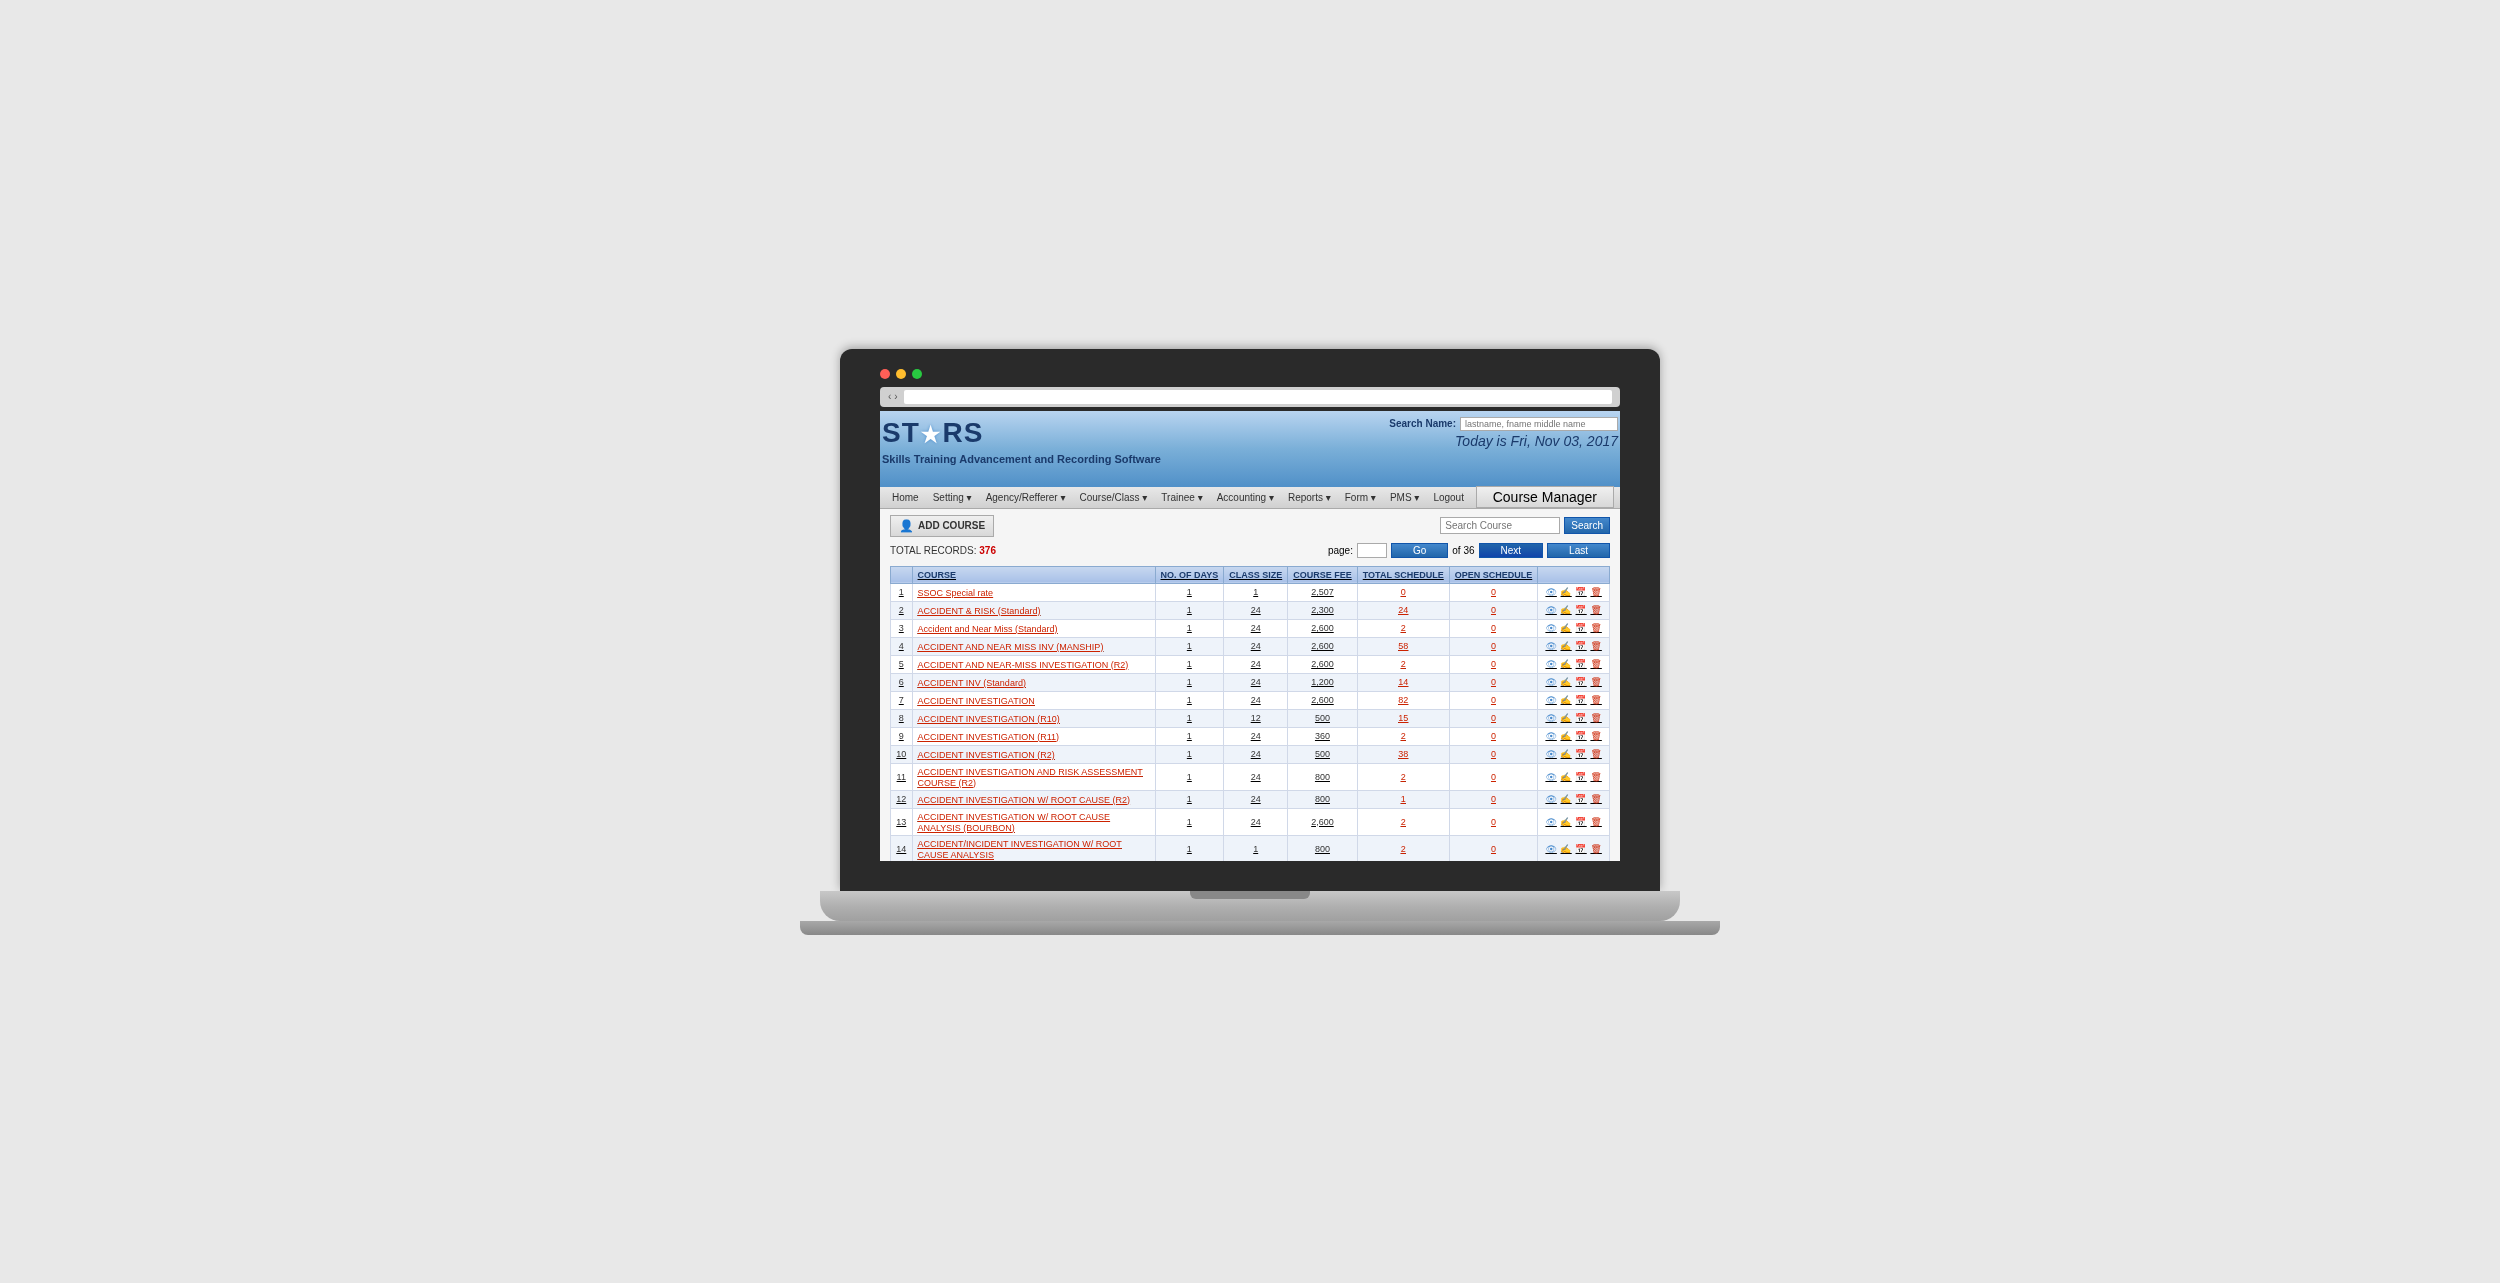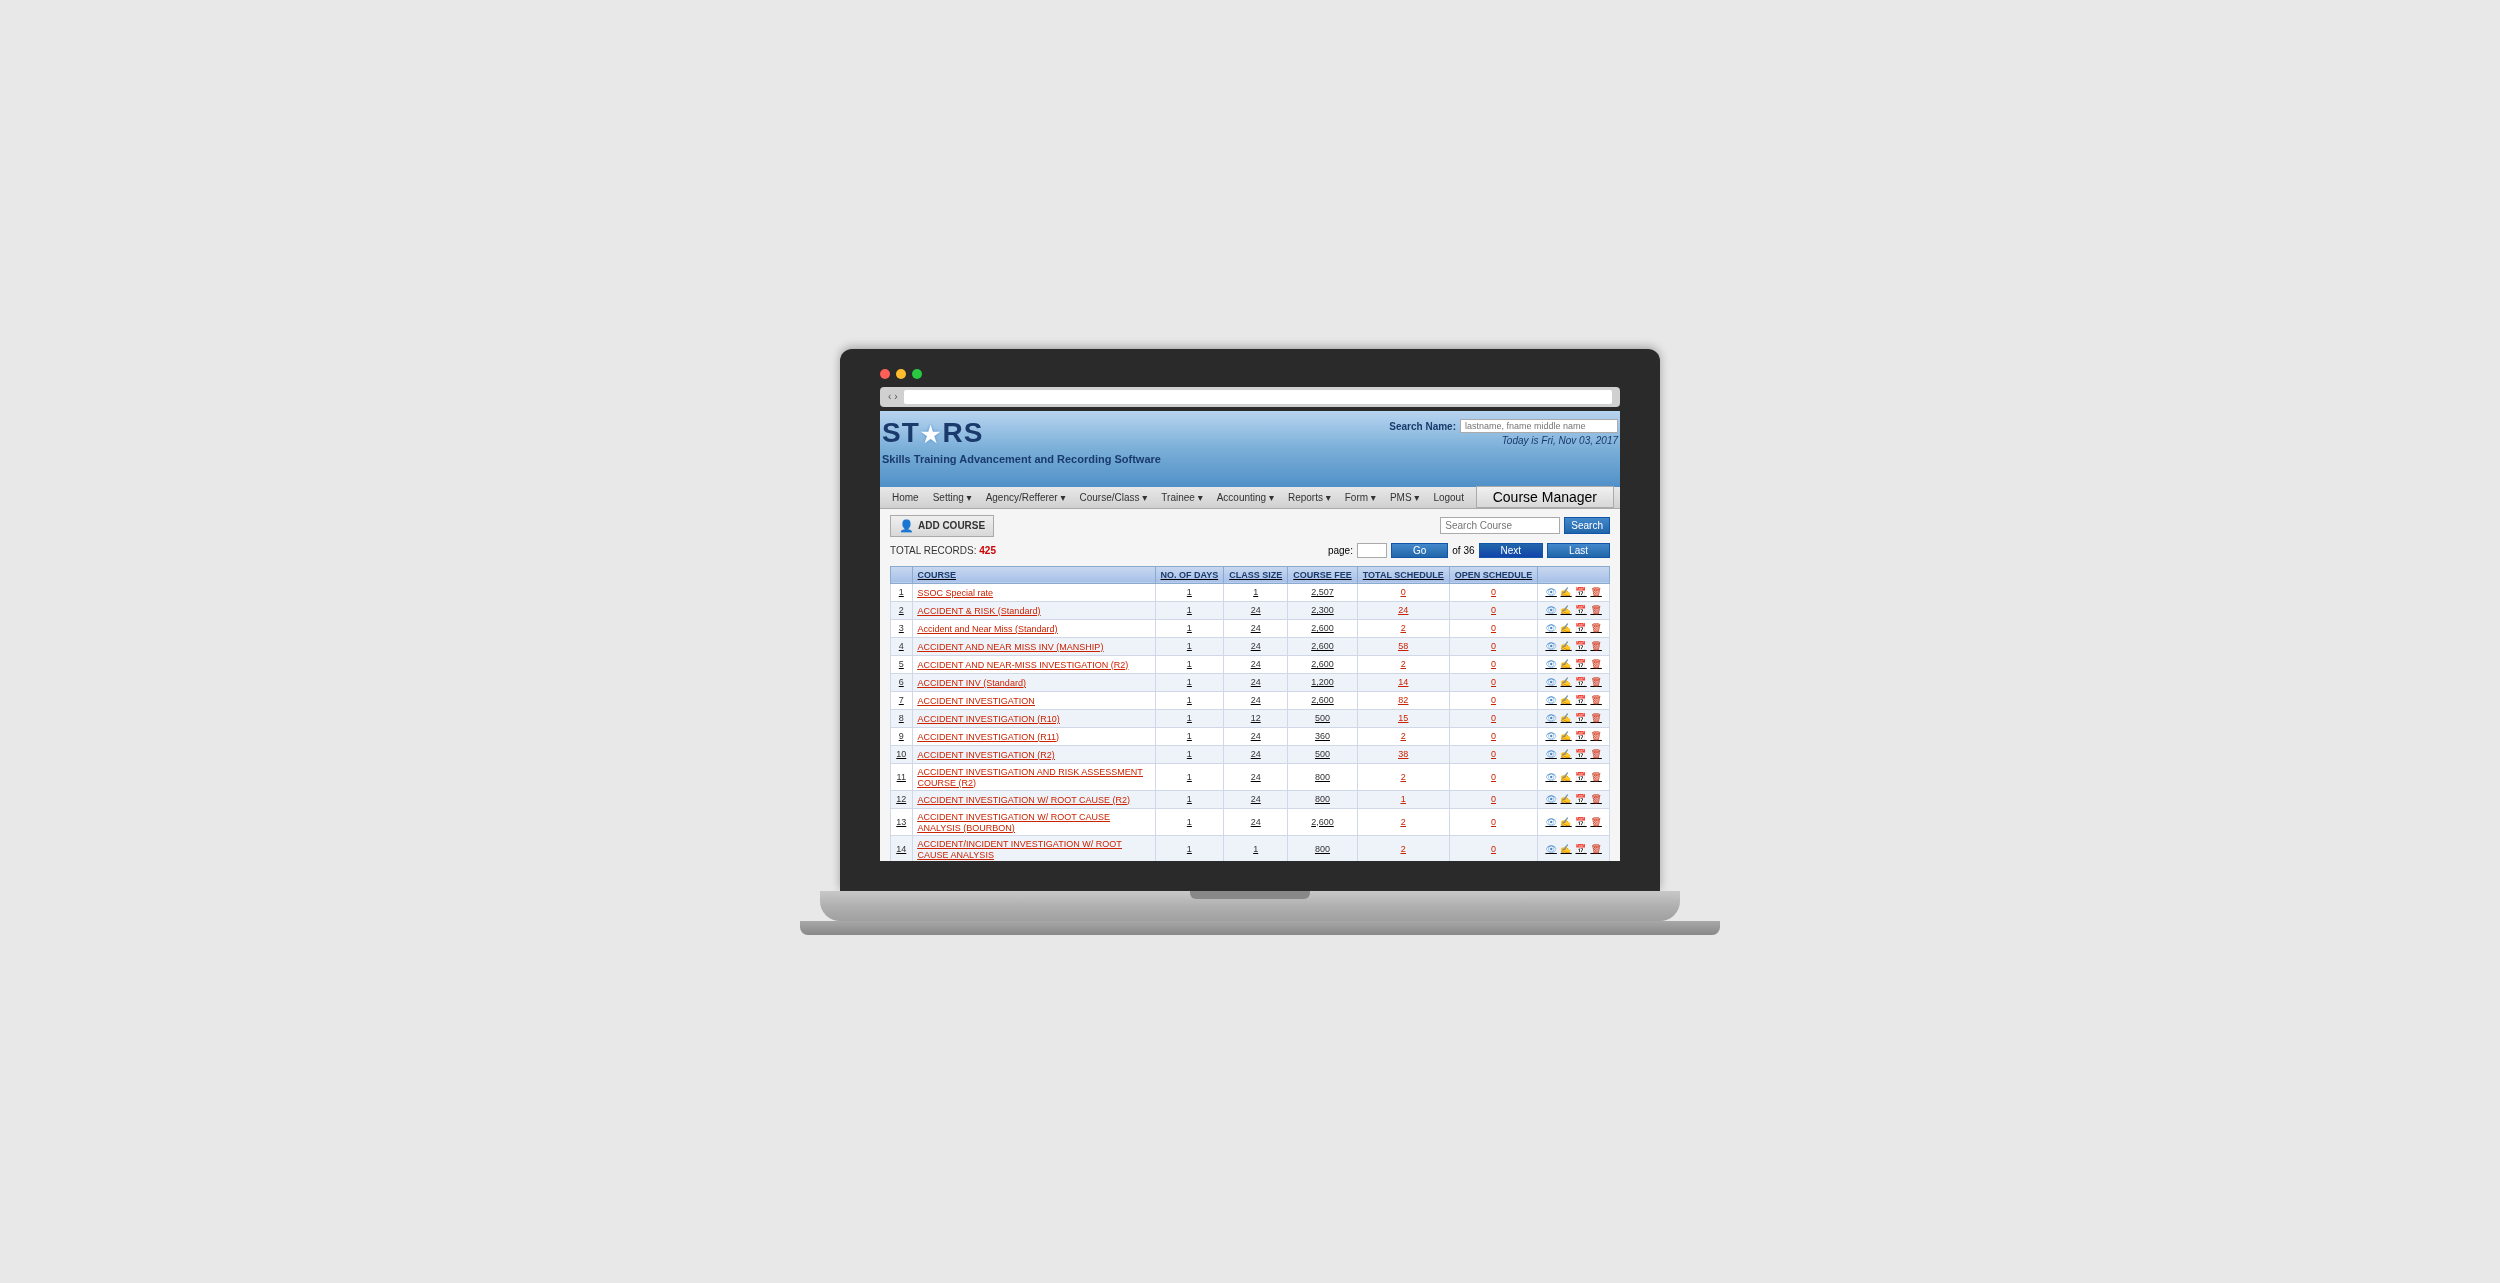--- a/index.html
+++ b/index.html
@@ -139,21 +139,21 @@
     .search-name-input {
       border: 1px solid #aaa;
       padding: 1px 4px;
       font-size: 9px;
       color: #888;
       background: white;
       width: 158px;
     }
 
     .date-line {
-      font-size: 10px;
+      font-size: 14px;
       color: #1a3a6b;
       font-style: italic;
       margin-top: 2px;
     }
 
     .app-subtitle {
       font-size: 11px;
       color: #1a3a6b;
       margin-bottom: 16px;
     }
@@ -457,21 +457,21 @@
           </button>
           <div class="search-course-area">
             <input class="search-course-input" type="text" placeholder="Search Course" style="">
             <button class="search-btn">Search</button>
           </div>
         </div>
 
         <div style="display:flex; justify-content:space-between; align-items:center; margin-bottom:4px;">
           <div class="total-records">
             <span>TOTAL RECORDS:</span>
-            <strong>425</strong>
+            <strong>376</strong>
           </div>
           <div class="pagination-row">
             <span>page:</span>
             <input class="pagination-input" type="text" style="">
             <button class="pagination-btn">Go</button>
             <span>of 36</span>
             <button class="pagination-btn active">Next</button>
             <button class="pagination-btn">Last</button>
           </div>
         </div>

